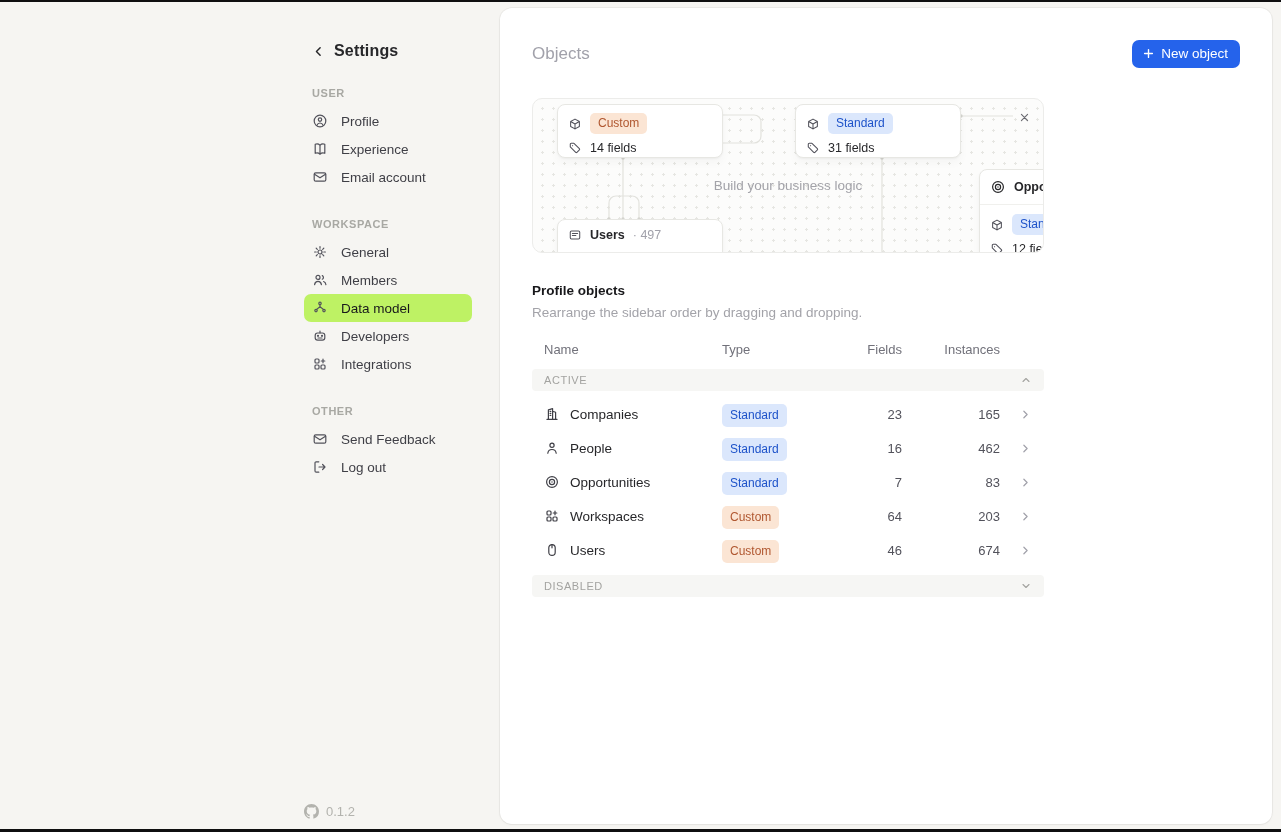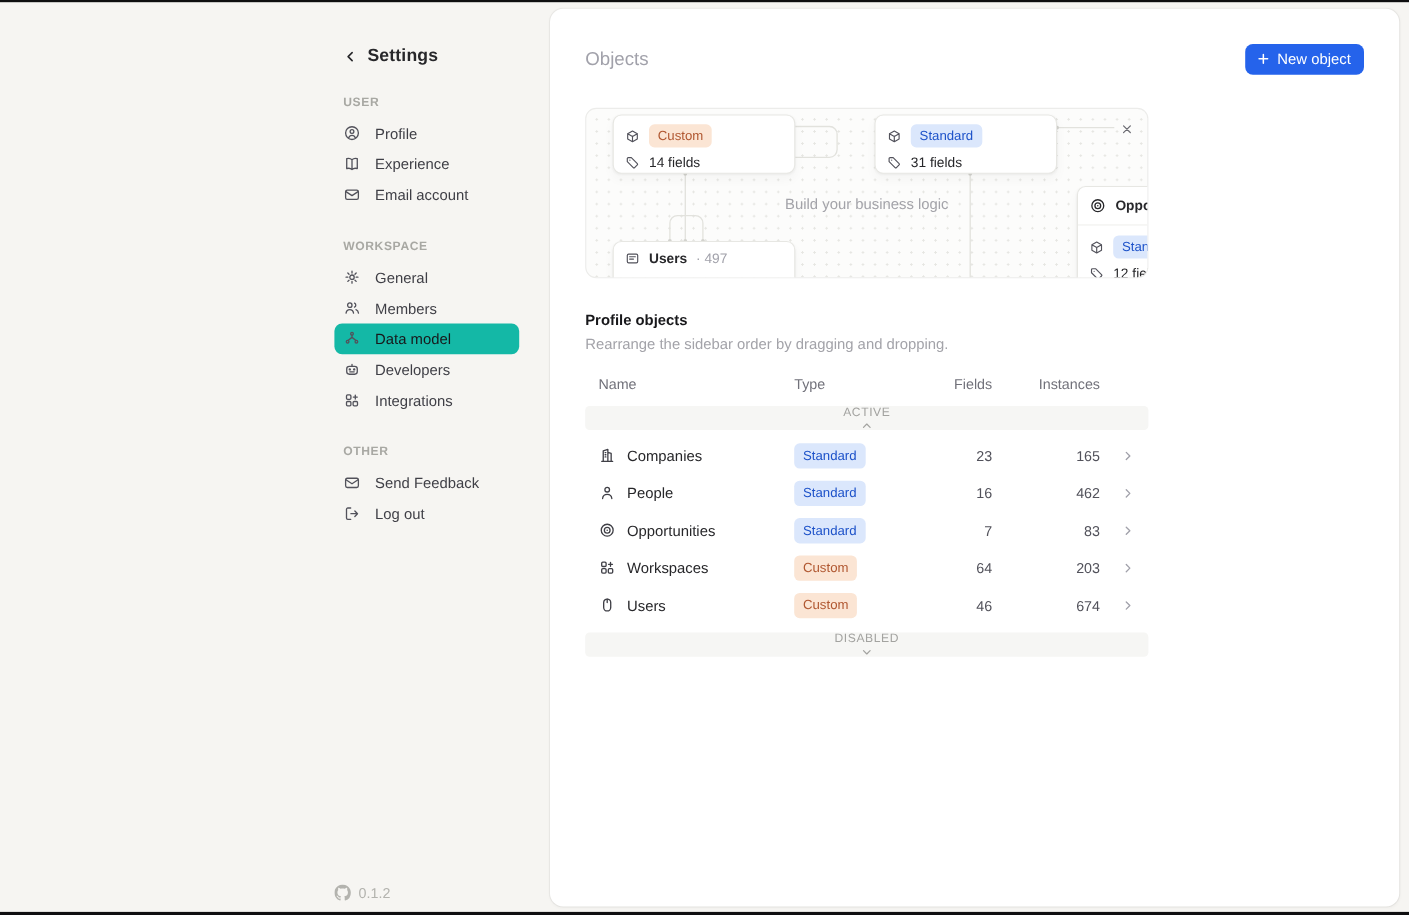--- a/index.html
+++ b/index.html
@@ -20,21 +20,21 @@
 
   
   .sidebar { position:absolute; left:304px; top:0; width:168px; height:100%; }
   .sb-header { display:flex; align-items:center; gap:9px; margin:42px 0 0 8px; color:#27272a; cursor:pointer; }
   .sb-header .icon svg { width:13px; height:13px; stroke-width:1.8; }
   .sb-title { font-size:16px; font-weight:700; letter-spacing:.01em; }
   .sb-section { margin-top:27px; }
   .sb-label { font-size:11px; font-weight:600; letter-spacing:.05em; color:#a8a8a3; margin:0 0 8px 8px; }
   .sb-item { display:flex; align-items:center; gap:13px; height:28px; padding:0 8px; border-radius:7px; font-size:13.5px; color:#3f3f46; cursor:pointer; }
   .sb-item .icon { color:#52525b; }
-  .sb-item.selected { background:#14b8a6; color:#18181b; }
+  .sb-item.selected { background:#bef264; color:#18181b; }
   .sb-item.disabled { color:#b8b8b3; }
   .sb-item.disabled .icon { color:#c2c2bd; }
   .soon-badge { margin-left:2px; background:#eaeae6; color:#a6a6a1; font-size:11px; padding:2px 8px; border-radius:999px; }
   .sb-version { position:absolute; bottom:13px; left:0; display:flex; align-items:center; gap:7px; color:#b3b3ae; font-size:13px; }
   .sb-version .icon svg { width:15px; height:15px; }
 
   
   .panel {
     position:absolute; left:500px; top:8px; width:772px; height:816px;
     background:#ffffff; border-radius:12px; padding:32px;
@@ -89,21 +89,21 @@
   .t-row { display:flex; align-items:center; padding:0 12px; }
   .col-name { width:178px; display:flex; align-items:center; gap:10px; }
   .col-type { width:110px; }
   .col-fields { width:70px; text-align:right; }
   .col-instances { width:98px; text-align:right; }
   .col-chev { flex:1; display:flex; justify-content:flex-end; }
   .t-head { height:24px; color:#71717a; font-size:13px; }
   .group-header {
     height:22px; margin-top:8px; background:#f6f6f4; border-radius:4px;
     display:flex; align-items:center; justify-content:space-between; padding:0 12px;
-    color:#a3a3a0; font-size:11px; font-weight:500; letter-spacing:.05em; cursor:pointer;flex-direction:column;
+    color:#a3a3a0; font-size:11px; font-weight:500; letter-spacing:.05em; cursor:pointer;
   }
   .group-header .icon { color:#a3a3a0; }
   .group-header .icon svg { width:12px; height:12px; stroke-width:1.5; }
   .group-rows { margin-top:6px; }
   .obj-row { height:34px; cursor:pointer; }
   .obj-row .col-name { font-size:13.5px; color:#27272a; }
   .obj-row .col-name .icon { color:#3f3f46; }
   .num { font-size:13px; color:#52525b; }
   .obj-row .col-chev .icon { color:#a1a1aa; }
   .obj-row .col-chev .icon svg { width:13px; height:13px; stroke-width:1.5; }

